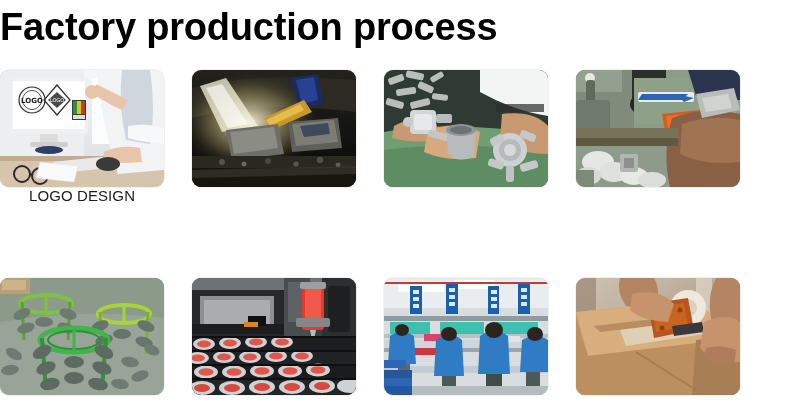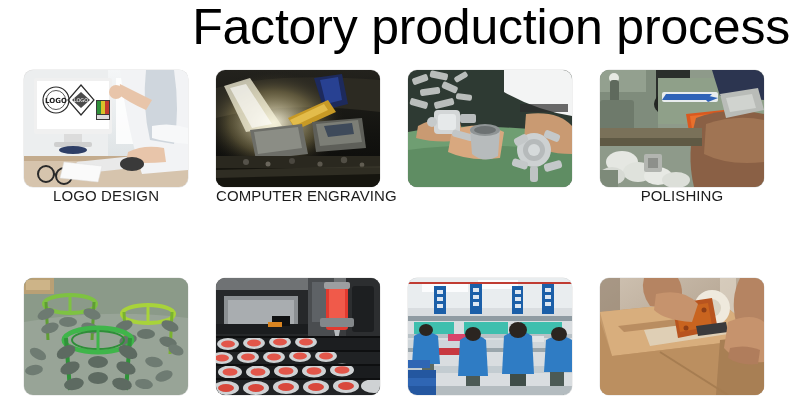--- a/index.html
+++ b/index.html
@@ -17,40 +17,39 @@
     position: relative;
     width: 790px;
     height: 419px;
     background: #ffffff;
   }
   .page-title {
     position: absolute;
     top: 0px;
     left: 0;
     width: 790px;
-    text-align: right;
+    text-align: left;
     font-family: "Liberation Sans", sans-serif;
-    font-size: 50px;
+    font-size: 38px;
     line-height: 54px;
-    font-weight: 400;
+    font-weight: 700;
     color: #000000;
     letter-spacing: -0.2px;
     white-space: nowrap;
   }
   .grid {
     position: absolute;
     top: 70px;
     left: 0;
     width: 790px;
   }
   .row {
     display: flex;
     width: 790px;
     justify-content: flex-start;
-    padding-left: 24px;
     box-sizing: border-box;
   }
   .row-2 { margin-top: 73px; }
   .cell {
     width: 164px;
     margin-right: 28px;
   }
   .cell:last-child { margin-right: 0; }
   .thumb {
     width: 164px;
@@ -176,21 +175,20 @@
             <rect x="0" y="98" width="164" height="19" fill="#16150f"></rect>
             <circle cx="30" cy="92" r="3" fill="#55524a"></circle>
             <circle cx="52" cy="94" r="2.5" fill="#6a665c"></circle>
             <circle cx="76" cy="91" r="3" fill="#4a473f"></circle>
             <circle cx="104" cy="94" r="2.6" fill="#5b574d"></circle>
             <circle cx="128" cy="90" r="3.2" fill="#514e45"></circle>
             <circle cx="146" cy="95" r="2.4" fill="#615d52"></circle>
             <polygon points="0,100 164,96 164,104 0,108" fill="#3a372c" opacity="0.7"></polygon>
           </svg>
         </div>
-        <div class="caption">COMPUTER ENGRAVING</div>
       </div>
 
       <div class="cell">
         <div class="thumb">
           <svg viewBox="0 0 164 117" preserveAspectRatio="none">
             <rect width="164" height="117" fill="#2e3a33"></rect>
 
             <path d="M0 62 Q60 50 164 64 L164 117 L0 117 Z" fill="#6f9e72"></path>
             <path d="M0 80 Q70 70 164 82 L164 117 L0 117 Z" fill="#5f8d63"></path>
 
@@ -271,21 +269,20 @@
             <ellipse cx="22" cy="92" rx="16" ry="11" fill="#e5e7e2"></ellipse>
             <ellipse cx="38" cy="102" rx="15" ry="10" fill="#dfe2dc"></ellipse>
             <ellipse cx="58" cy="106" rx="14" ry="9" fill="#e7e9e4"></ellipse>
             <ellipse cx="12" cy="106" rx="13" ry="9" fill="#d7dad4"></ellipse>
             <rect x="44" y="84" width="18" height="18" rx="2" fill="#b2b5b0"></rect>
             <rect x="48" y="88" width="10" height="10" fill="#8d908b"></rect>
             <ellipse cx="76" cy="110" rx="14" ry="8" fill="#dcdfd9"></ellipse>
             <rect x="0" y="100" width="18" height="17" fill="#7d8a79"></rect>
           </svg>
         </div>
-        <div class="caption">POLISHING</div>
       </div>
 
     </div>
 
     <div class="row row-2">
 
       <div class="cell">
         <div class="thumb">
           <svg viewBox="0 0 164 117" preserveAspectRatio="none">
             <rect width="164" height="117" fill="#98a497"></rect>

